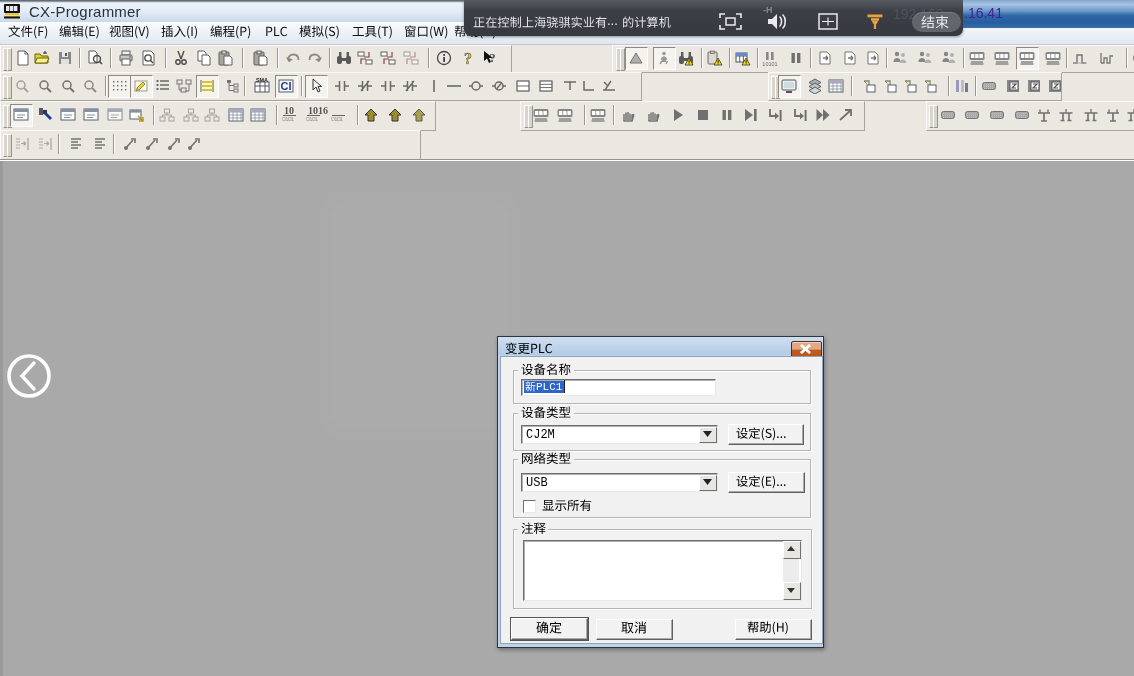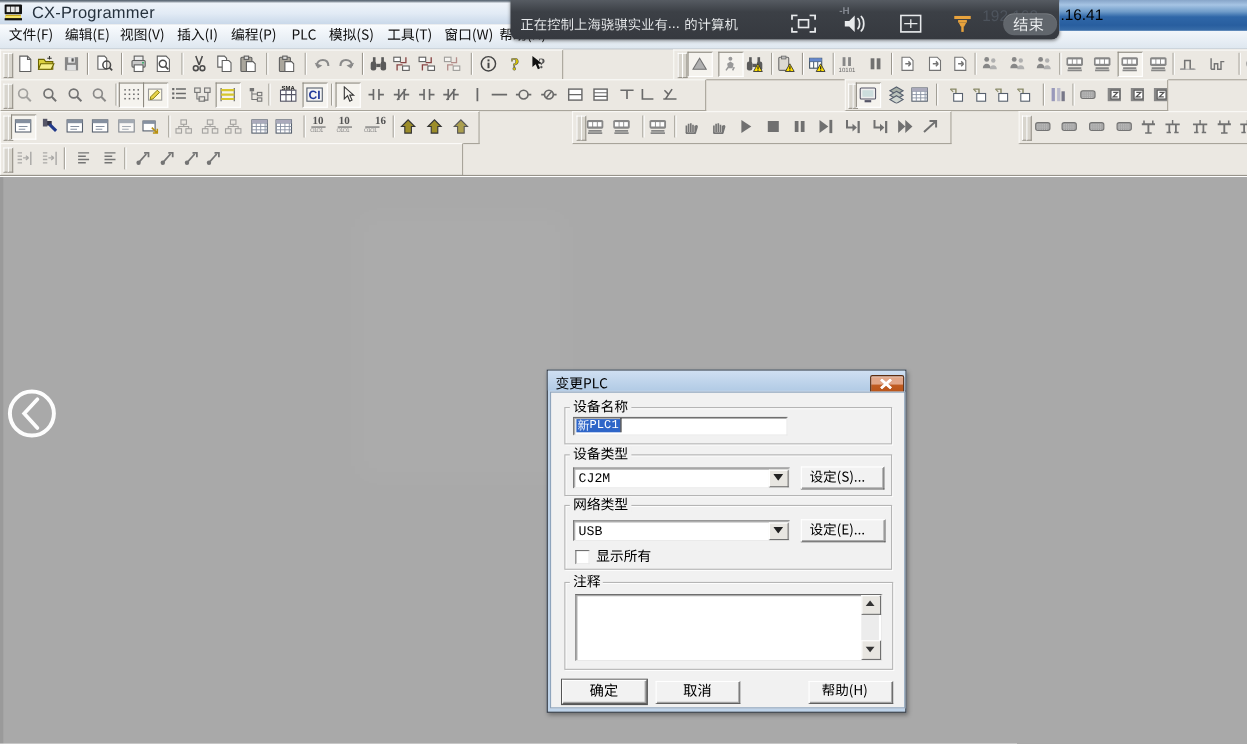--- a/index.html
+++ b/index.html
@@ -13,21 +13,21 @@
 <rect x="0" y="1" width="16" height="9" rx="1" fill="#111"></rect>
 <rect x="2" y="3" width="3.4" height="5" fill="#e8e8e8"></rect>
       <rect x="6" y="3" width="3.4" height="5" fill="#e8e8e8"></rect>
       <rect x="10" y="3" width="3.4" height="5" fill="#e8e8e8"></rect>
 <rect x="1" y="10.5" width="14" height="4.5" fill="#caa616"></rect>
 <rect x="1" y="11.5" width="14" height="2" fill="#f4e46a"></rect>
 <rect x="0" y="13.5" width="16" height="2" fill="#111"></rect>
 </svg>
     <div class="abs" style="left:29px;top:3px;font:15px 'Liberation Sans',sans-serif;color:#26323e;letter-spacing:0.2px">CX-Programmer</div>
     <div class="bluecorner"></div>
-    <div class="abs" style="left:964px;top:5px;z-index:6;font:14px 'Liberation Sans',sans-serif;color:#000000">.16.41</div>
+    <div class="abs" style="left:964px;top:5px;z-index:6;font:14px 'Liberation Sans',sans-serif;color:#4c1d95">.16.41</div>
     <div class="menubar"></div>
     <div style="position:absolute;left:8.0px;top:25.2px;width:40px;height:14px">
       <svg style="position:absolute;left:0;top:0;overflow:visible;" width="40" height="14" fill="#111">
         <g transform="translate(0.0,11.00) scale(0.01250,-0.01250)">
           <path d="M725 630 802 607Q739 426 640 294Q541 162 403 72Q265 -19 83 -78Q79 -69 71 -56Q63 -42 54 -28Q44 -15 36 -7Q215 45 348 128Q482 212 575 336Q668 459 725 630ZM270 626Q327 471 424 345Q521 219 657 130Q793 40 967 -4Q959 -12 949 -24Q939 -37 930 -50Q922 -62 915 -73Q736 -24 599 70Q462 165 364 300Q265 435 201 603ZM50 664H954V590H50ZM423 823 501 847Q524 811 546 768Q569 724 580 693L497 666Q488 697 467 742Q446 786 423 823Z"></path>
         </g>
         <g transform="translate(12.5,11.00) scale(0.01250,-0.01250)">
           <path d="M604 828H679V-80H604ZM432 790 504 775Q490 706 470 638Q451 571 426 513Q402 455 373 409Q366 415 354 422Q343 429 330 436Q318 443 309 447Q338 488 362 544Q385 599 403 662Q421 725 432 790ZM441 635H909V562H423ZM317 341H953V267H317ZM268 836 339 815Q307 730 266 648Q224 565 176 492Q127 420 75 363Q71 372 64 386Q56 400 48 414Q39 429 32 437Q79 486 122 550Q166 614 204 688Q241 761 268 836ZM167 579 238 650 239 649V-78H167Z"></path>
         </g>
         <g transform="translate(25.0,11.00) scale(0.01250,-0.01250)">
@@ -716,21 +716,21 @@
       <rect x="1" y="2" width="14" height="3" fill="#aab"></rect>
     </svg>
     <div class="abs" style="left:276px;top:105px;width:1px;height:20px;background:#9b978e"></div>
     <div class="abs" style="left:277px;top:105px;width:1px;height:20px;background:#ffffff"></div>
     <div class="abs" style="left:284px;top:105px;font:bold 10px 'Liberation Serif',serif;color:#555">10</div>
     <div class="abs" style="left:282px;top:116px;font:5px 'Liberation Sans';color:#888;letter-spacing:-0.5px">O1O1</div>
     <div class="abs" style="left:283px;top:115px;width:13px;height:1px;background:#666"></div>
     <div class="abs" style="left:308px;top:105px;font:bold 10px 'Liberation Serif',serif;color:#555">10</div>
     <div class="abs" style="left:306px;top:116px;font:5px 'Liberation Sans';color:#888;letter-spacing:-0.5px">O1O1</div>
     <div class="abs" style="left:307px;top:115px;width:13px;height:1px;background:#666"></div>
-    <div class="abs" style="left:341px;top:105px;font:bold 10px 'Liberation Serif',serif;color:#555">16</div>
+    <div class="abs" style="left:318px;top:105px;font:bold 10px 'Liberation Serif',serif;color:#555">16</div>
     <div class="abs" style="left:331px;top:116px;font:5px 'Liberation Sans';color:#888;letter-spacing:-0.5px">O1O1</div>
     <div class="abs" style="left:332px;top:115px;width:13px;height:1px;background:#666"></div>
     <div class="abs" style="left:357px;top:105px;width:1px;height:20px;background:#9b978e"></div>
     <div class="abs" style="left:358px;top:105px;width:1px;height:20px;background:#ffffff"></div>
     <svg class="abs" style="left:363px;top:107px;opacity:1.0" width="16" height="16" viewBox="0 0 16 16">
       <path d="M5 14V8H2l6-6 6 6h-3v6z" fill="#9c8d2a" stroke="#333" stroke-width="1"></path>
     </svg>
     <svg class="abs" style="left:387px;top:107px;opacity:1.0" width="16" height="16" viewBox="0 0 16 16">
       <path d="M5 14V8H2l6-6 6 6h-3v6z" fill="#9c8d2a" stroke="#333" stroke-width="1"></path>
     </svg>

